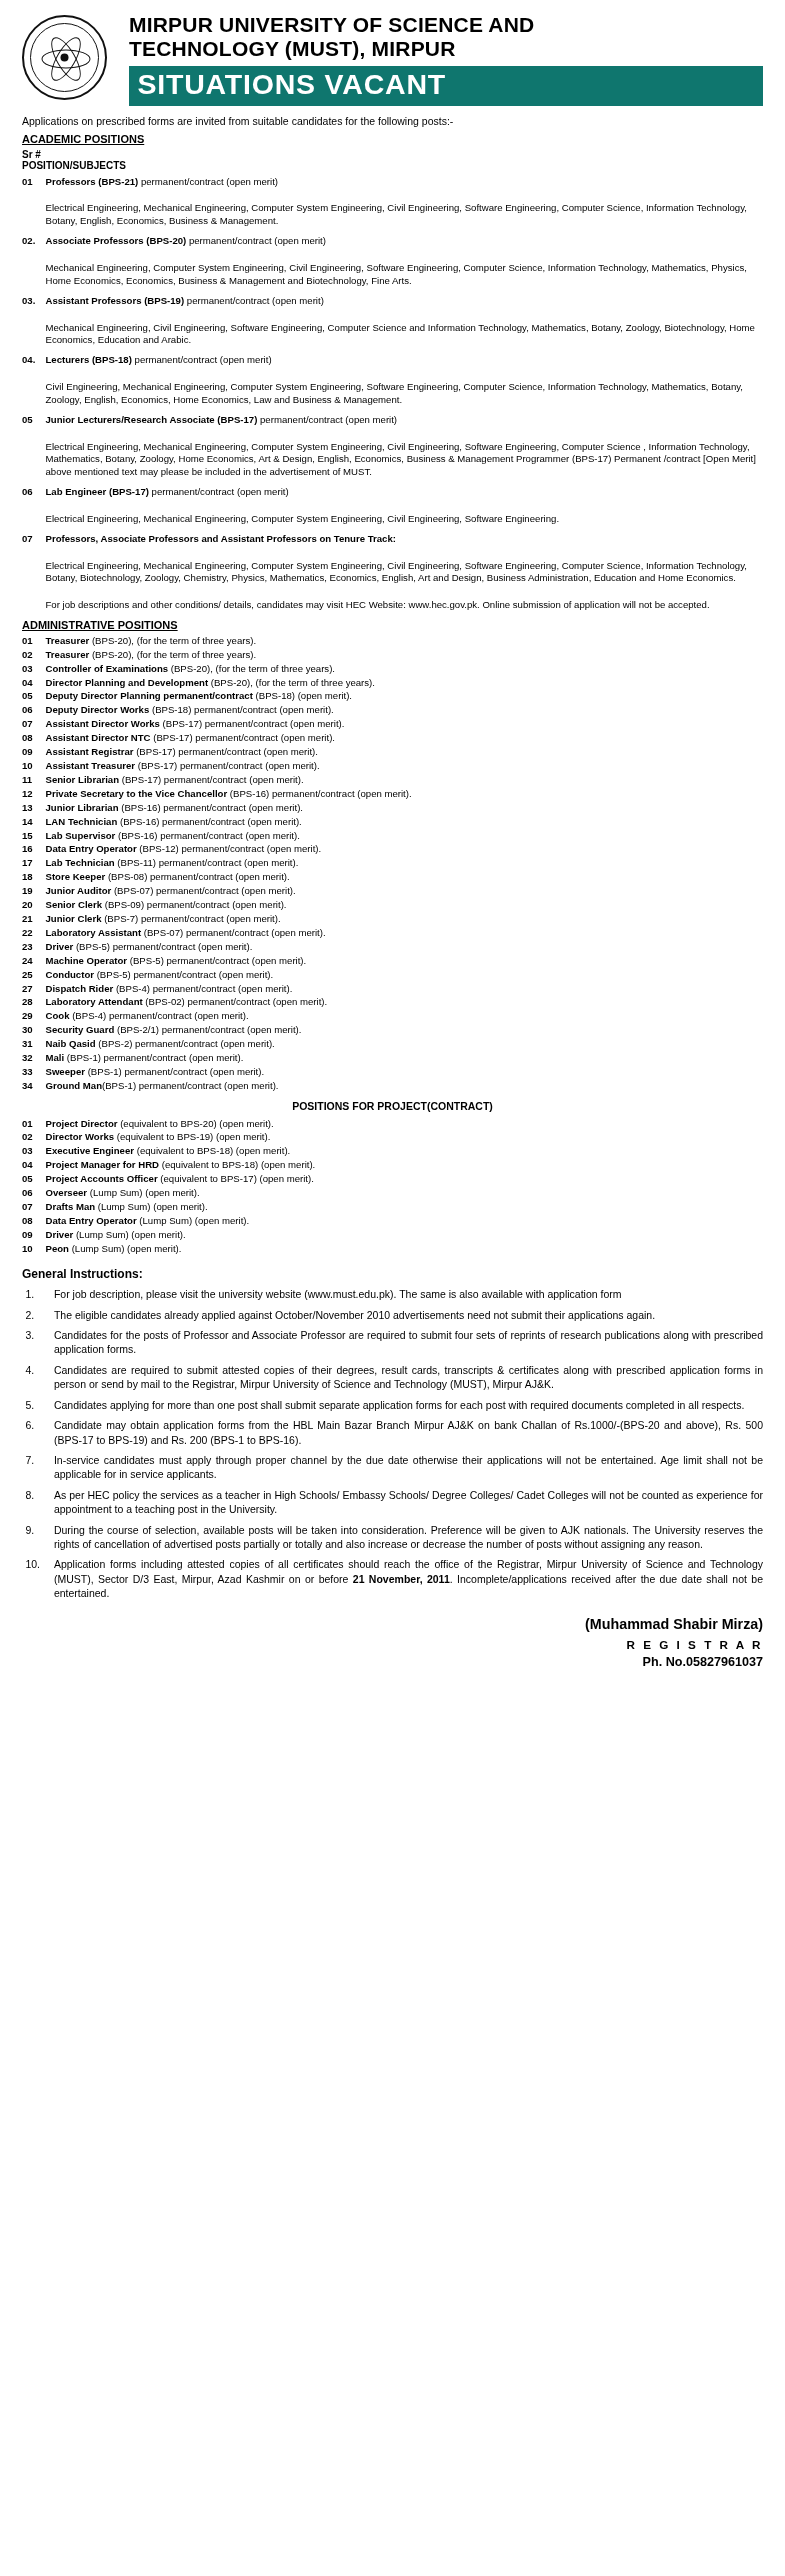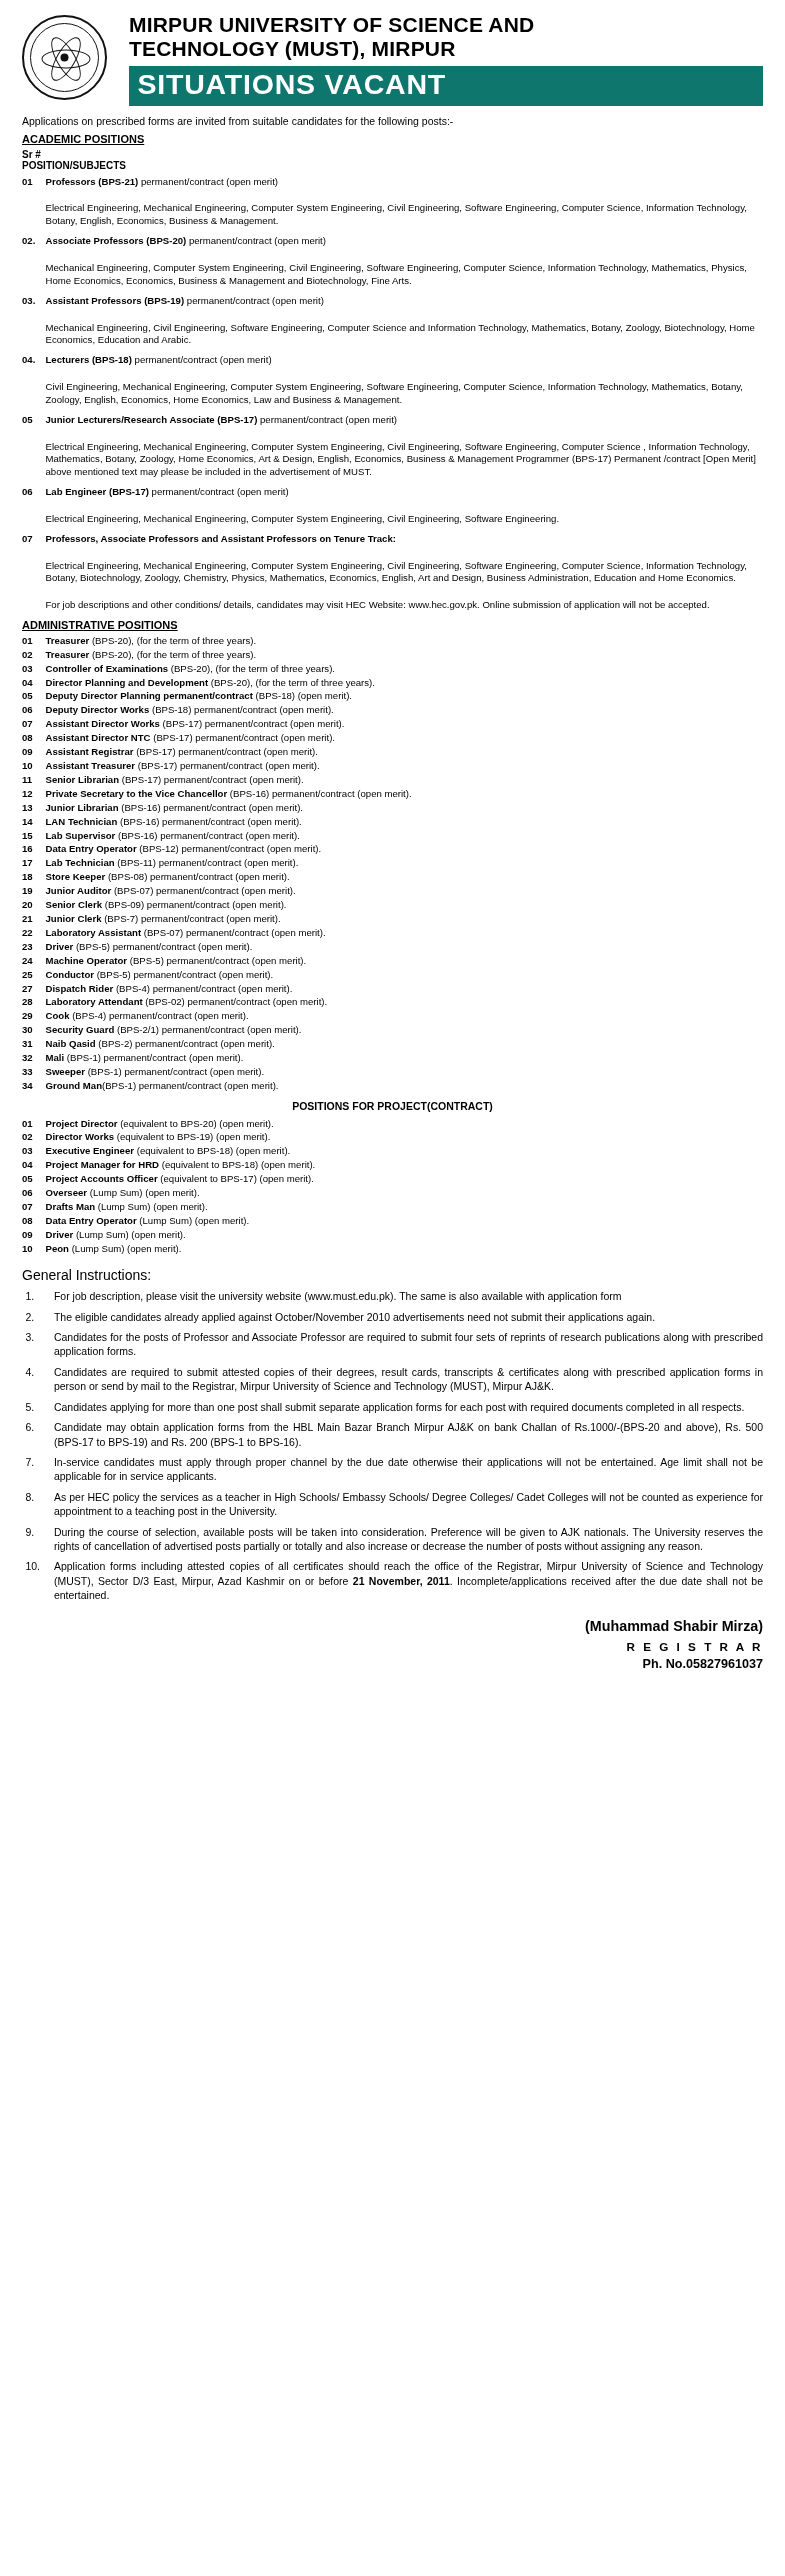--- a/index.html
+++ b/index.html
@@ -134,22 +134,22 @@
   .numrow .txt { flex: 1; }
   .numrow .txt b { font-weight: bold; }
   .center-title {
     text-align: center;
     font-weight: bold;
     font-size: 10.5px;
     margin: 7.6px 0 4.2px 0;
   }
   
   .gen-title {
-    font-size: 14px;
-    font-weight: normal;
+    font-size: 12px;
+    font-weight: bold;
     margin: 11.7px 0 5.9px 0;
   }
   .ginstr {
     display: flex;
     font-size: 10.5px;
     line-height: 1.38;
     margin-bottom: 5.9px;
   }
   .ginstr .num {
     width: 28.5px;

